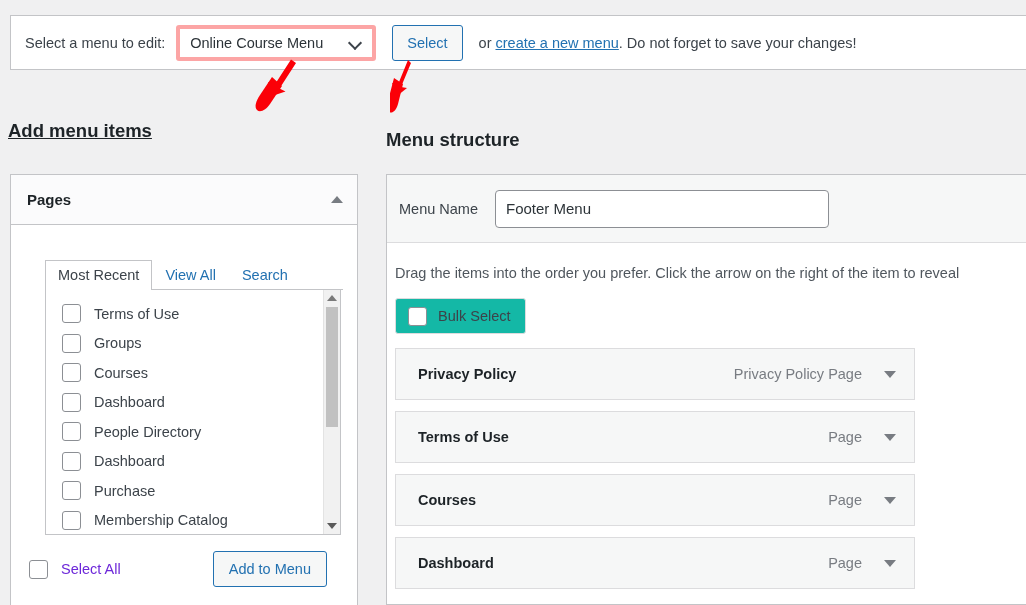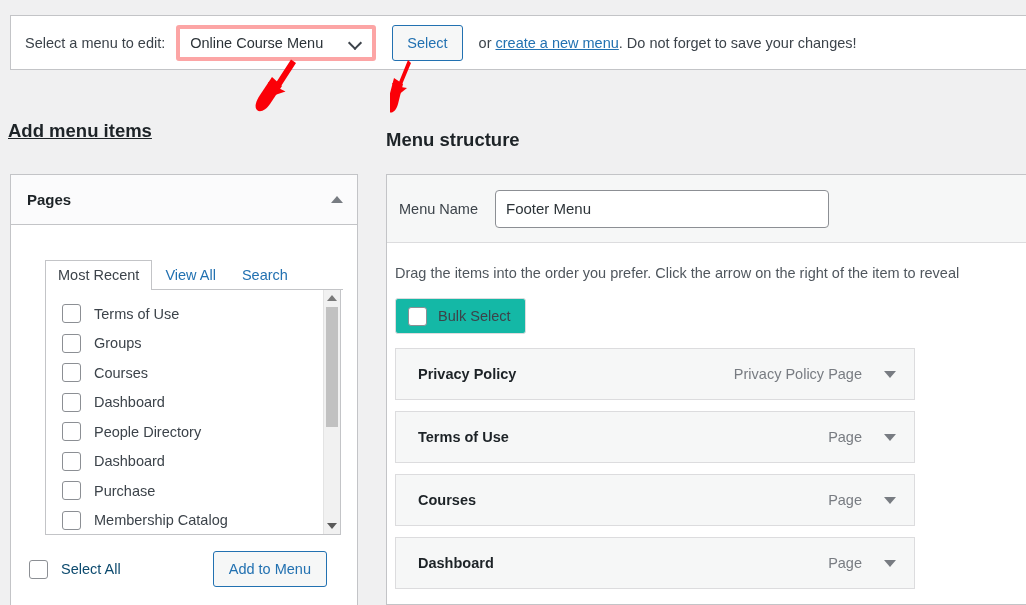--- a/index.html
+++ b/index.html
@@ -256,21 +256,21 @@
 
   .list-footer {
     display: flex;
     align-items: center;
     padding: 16px 14px 0 2px;
   }
   .select-all-wrap {
     display: flex;
     align-items: center;
     font-size: 14.5px;
-    color: #0c4a6e;
+    color: #6d28d9;
     cursor: pointer;
   }
   .add-to-menu-btn {
     margin-left: auto;
     height: 36px;
     padding: 8px 15px;
     border: 1px solid #2271b1;
     border-radius: 3px;
     background: #f6f7f7;
     color: #2271b1;

